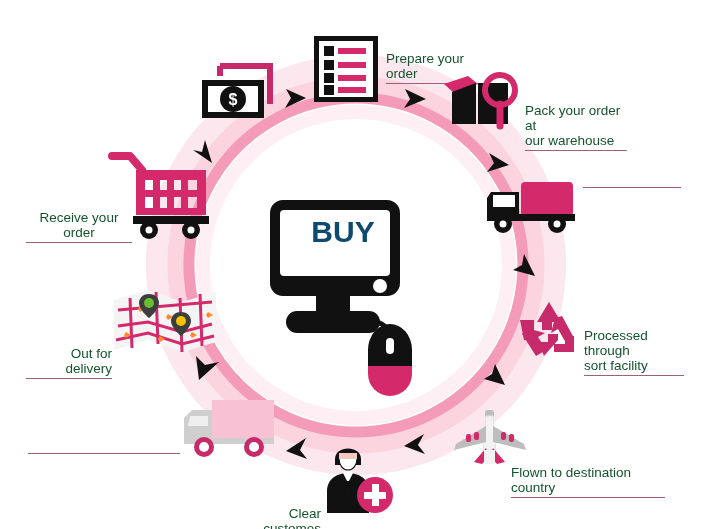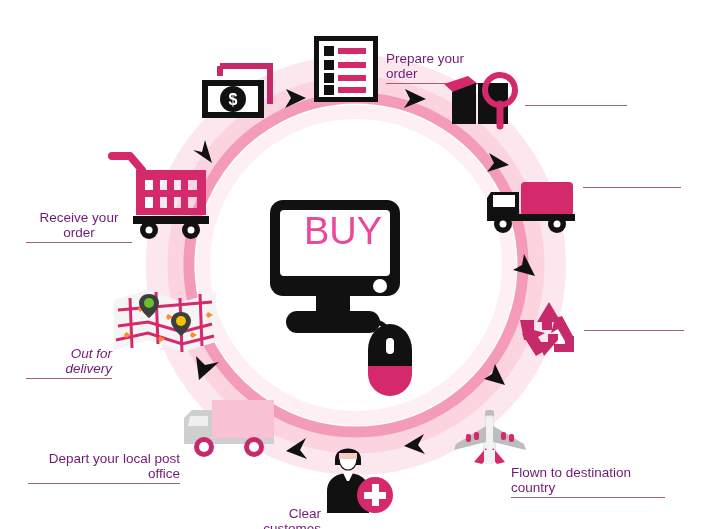--- a/index.html
+++ b/index.html
@@ -1,18 +1,18 @@
 <!DOCTYPE html>
 <html><head>
 <meta charset="utf-8">
 <style>
   html,body{margin:0;padding:0;background:#ffffff;}
   body{width:711px;height:529px;font-family:"Liberation Sans",sans-serif;overflow:hidden;}
   #stage{position:relative;width:711px;height:529px;background:#fff;}
-  .lbl{position:absolute;font-family:"Liberation Sans",sans-serif;font-size:13.5px;line-height:15px;color:#701a75;white-space:pre-line;}
+  .lbl{position:absolute;font-family:"Liberation Sans",sans-serif;font-size:13.5px;line-height:15px;color:#14532d;white-space:pre-line;}
   .lbl .rule{display:block;height:1px;background:#9e5f78;margin-top:2px;}
   .icon{position:absolute;}
   svg{display:block;overflow:visible;}
 </style>
 </head>
 <body>
 
 <div id="stage">
 
   <svg class="icon" style="left:0;top:0;" width="711" height="529">
@@ -68,21 +68,21 @@
 
     <rect x="18" y="113" width="94" height="22" rx="11" fill="#111111"></rect>
 
     <path d="M 100 122 C 118 124 122 132 122 142" stroke="#111111" stroke-width="5" fill="none"></path>
 
     <path d="M 100 152 a 22 26 0 0 1 44 0 l0 18 a22 26 0 0 1 -44 0 z" fill="#111111"></path>
     <rect x="118" y="140" width="8" height="16" rx="4" fill="#ffffff"></rect>
     <path d="M 100 172 a 22 20 0 0 0 44 0 l0 -2 a22 26 0 0 1 -44 0 z" fill="#D4296B"></path>
     <path d="M 100 168 l44 0 l0 8 a 22 22 0 0 1 -44 0 z" fill="#D4296B"></path>
   </svg>
-  <div class="lbl" style="left:293px;top:224px;width:100px;text-align:center;font-size:38px;font-weight:normal;color:#ec4899;letter-spacing:0px;">BUY</div>
+  <div class="lbl" style="left:293px;top:224px;width:100px;text-align:center;font-size:30px;font-weight:bold;color:#0c4a6e;letter-spacing:0px;">BUY</div>
 
   <svg class="icon" style="left:198px;top:62px;" width="76" height="64">
     <path d="M 22 4 L 72 4 L 72 42" fill="none" stroke="#C62A6B" stroke-width="6"></path>
     <path d="M 22 4 L 22 14" fill="none" stroke="#C62A6B" stroke-width="6"></path>
     <rect x="4" y="18" width="62" height="38" fill="#111111"></rect>
     <rect x="10" y="24" width="50" height="26" fill="#ffffff"></rect>
     <circle cx="35" cy="37" r="13" fill="#111111"></circle>
     <text x="35" y="43" font-size="16" font-weight="bold" fill="#ffffff" text-anchor="middle" font-family="Liberation Sans, sans-serif">$</text>
   </svg>
 
@@ -104,20 +104,22 @@
   </div>
 
   <svg class="icon" style="left:442px;top:70px;" width="82" height="62">
     <polygon points="2,14 26,6 36,14 12,23" fill="#D4296B"></polygon>
     <path d="M 10 22 L 34 13 L 34 54 L 10 54 Z" fill="#111111"></path>
     <rect x="36" y="13" width="30" height="41" fill="#111111"></rect>
     <circle cx="58" cy="20" r="15" fill="none" stroke="#D4296B" stroke-width="6"></circle>
     <line x1="58" y1="34" x2="58" y2="56" stroke="#D4296B" stroke-width="7" stroke-linecap="round"></line>
   </svg>
   <div class="lbl" style="left:525px;top:88px;width:102px;text-align:left;">
+    <span>Pack your order at
+our warehouse</span>
     <span class="rule"></span>
   </div>
 
   <svg class="icon" style="left:485px;top:178px;" width="92" height="58">
     <rect x="36" y="4" width="52" height="34" rx="4" fill="#D4296B"></rect>
     <path d="M 2 20 L 6 14 L 34 14 L 34 40 L 2 40 Z" fill="#111111"></path>
     <rect x="8" y="17" width="22" height="12" fill="#ffffff"></rect>
     <rect x="2" y="36" width="88" height="7" fill="#111111"></rect>
     <circle cx="18" cy="46" r="9" fill="#111111"></circle>
       <circle cx="18" cy="46" r="3.5" fill="#ffffff"></circle>
@@ -132,20 +134,22 @@
     <g fill="#C62A6B">
       <path d="M 31 2 L 43 22 L 34 22 L 34 30 L 24 30 L 24 22 L 19 22 Z"></path>
       <path d="M 44 16 L 56 38 L 48 43 L 40 29 L 33 33 L 37 18 Z"></path>
       <path d="M 56 36 L 56 52 L 36 52 L 36 44 L 47 44 L 47 36 Z"></path>
       <path d="M 40 40 L 26 56 L 20 42 L 30 42 L 30 34 L 40 34 Z"></path>
       <path d="M 4 34 L 18 56 L 28 50 L 20 37 L 27 33 L 12 29 Z"></path>
       <path d="M 2 20 L 16 20 L 16 40 L 6 40 Z"></path>
     </g>
   </svg>
   <div class="lbl" style="left:584px;top:313px;width:100px;text-align:left;">
+    <span>Processed through
+sort facility</span>
     <span class="rule"></span>
   </div>
 
   <svg class="icon" style="left:452px;top:406px;" width="76" height="68">
     <rect x="33" y="4" width="9" height="8" rx="3" fill="#BDBDBD"></rect>
     <path d="M 34 10 L 41 10 L 44 48 L 31 48 Z" fill="#F2F2F2" stroke="#E2E2E2" stroke-width="1"></path>
     <path d="M 34 20 L 4 38 L 2 44 L 34 36 Z" fill="#BDBDBD"></path>
     <path d="M 41 20 L 72 38 L 74 44 L 41 36 Z" fill="#BDBDBD"></path>
     <rect x="14" y="28" width="5" height="8" rx="2" fill="#D4296B"></rect>
     <rect x="22" y="26" width="5" height="8" rx="2" fill="#D4296B"></rect>
@@ -180,21 +184,20 @@
     <rect x="30" y="2" width="62" height="40" fill="#F8C2D4"></rect>
     <path d="M 2 20 L 10 12 L 30 12 L 30 42 L 2 42 Z" fill="#CFCFCF"></path>
     <path d="M 8 18 L 26 18 L 26 28 L 6 28 Z" fill="#EFEFEF"></path>
     <rect x="2" y="40" width="90" height="6" fill="#CFCFCF"></rect>
     <circle cx="22" cy="49" r="10" fill="#C62A6B"></circle>
       <circle cx="22" cy="49" r="5" fill="#ffffff"></circle>
     <circle cx="72" cy="49" r="10" fill="#C62A6B"></circle>
       <circle cx="72" cy="49" r="5" fill="#ffffff"></circle>
   </svg>
   <div class="lbl" style="left:28px;top:436px;width:152px;text-align:right;">
-    <span>Depart your local post office</span>
     <span class="rule"></span>
   </div>
 
   <svg class="icon" style="left:112px;top:286px;" width="106" height="72">
     <path d="M 2 14 L 36 4 L 70 16 L 104 6 L 104 56 L 70 66 L 36 54 L 2 64 Z" fill="#F4F4F4"></path>
     <g stroke="#D4296B" stroke-width="3" fill="none">
       <path d="M 6 24 L 100 16"></path>
       <path d="M 6 40 L 36 36 L 70 46 L 100 38"></path>
       <path d="M 4 54 L 36 47 L 70 58 L 102 50"></path>
       <path d="M 18 12 L 20 62"></path>
@@ -208,21 +211,21 @@
       <path d="M 14 46 l5 3 -5 3 -2 -3z"></path>
         <path d="M 80 46 l5 3 -5 3 -2 -3z"></path>
       <path d="M 96 26 l5 3 -5 3 -2 -3z"></path>
         <path d="M 48 50 l5 3 -5 3 -2 -3z"></path>
     </g>
     <path d="M 37 8 C 30 8 27 13 27 17 C 27 24 37 32 37 32 C 37 32 47 24 47 17 C 47 13 44 8 37 8 Z" fill="#3E3E3E"></path>
     <circle cx="37" cy="17" r="5" fill="#6BBF2F"></circle>
     <path d="M 69 26 C 62 26 59 31 59 35 C 59 42 69 50 69 50 C 69 50 79 42 79 35 C 79 31 76 26 69 26 Z" fill="#3E3E3E"></path>
     <circle cx="69" cy="35" r="5" fill="#F2C400"></circle>
   </svg>
-  <div class="lbl" style="left:26px;top:331px;width:86px;text-align:right;font-style:italic;">
+  <div class="lbl" style="left:26px;top:331px;width:86px;text-align:right;">
     <span>Out for delivery</span>
     <span class="rule"></span>
   </div>
 
   <svg class="icon" style="left:108px;top:148px;" width="104" height="90">
     <path d="M 4 8 L 22 8 L 34 22" fill="none" stroke="#D4296B" stroke-width="8" stroke-linecap="round" stroke-linejoin="round"></path>
     <rect x="28" y="22" width="70" height="10" fill="#D4296B"></rect>
     <rect x="28" y="22" width="9" height="44" fill="#D4296B"></rect>
     <rect x="89" y="22" width="9" height="44" fill="#D4296B"></rect>
     <rect x="28" y="42" width="70" height="7" fill="#D4296B"></rect>

